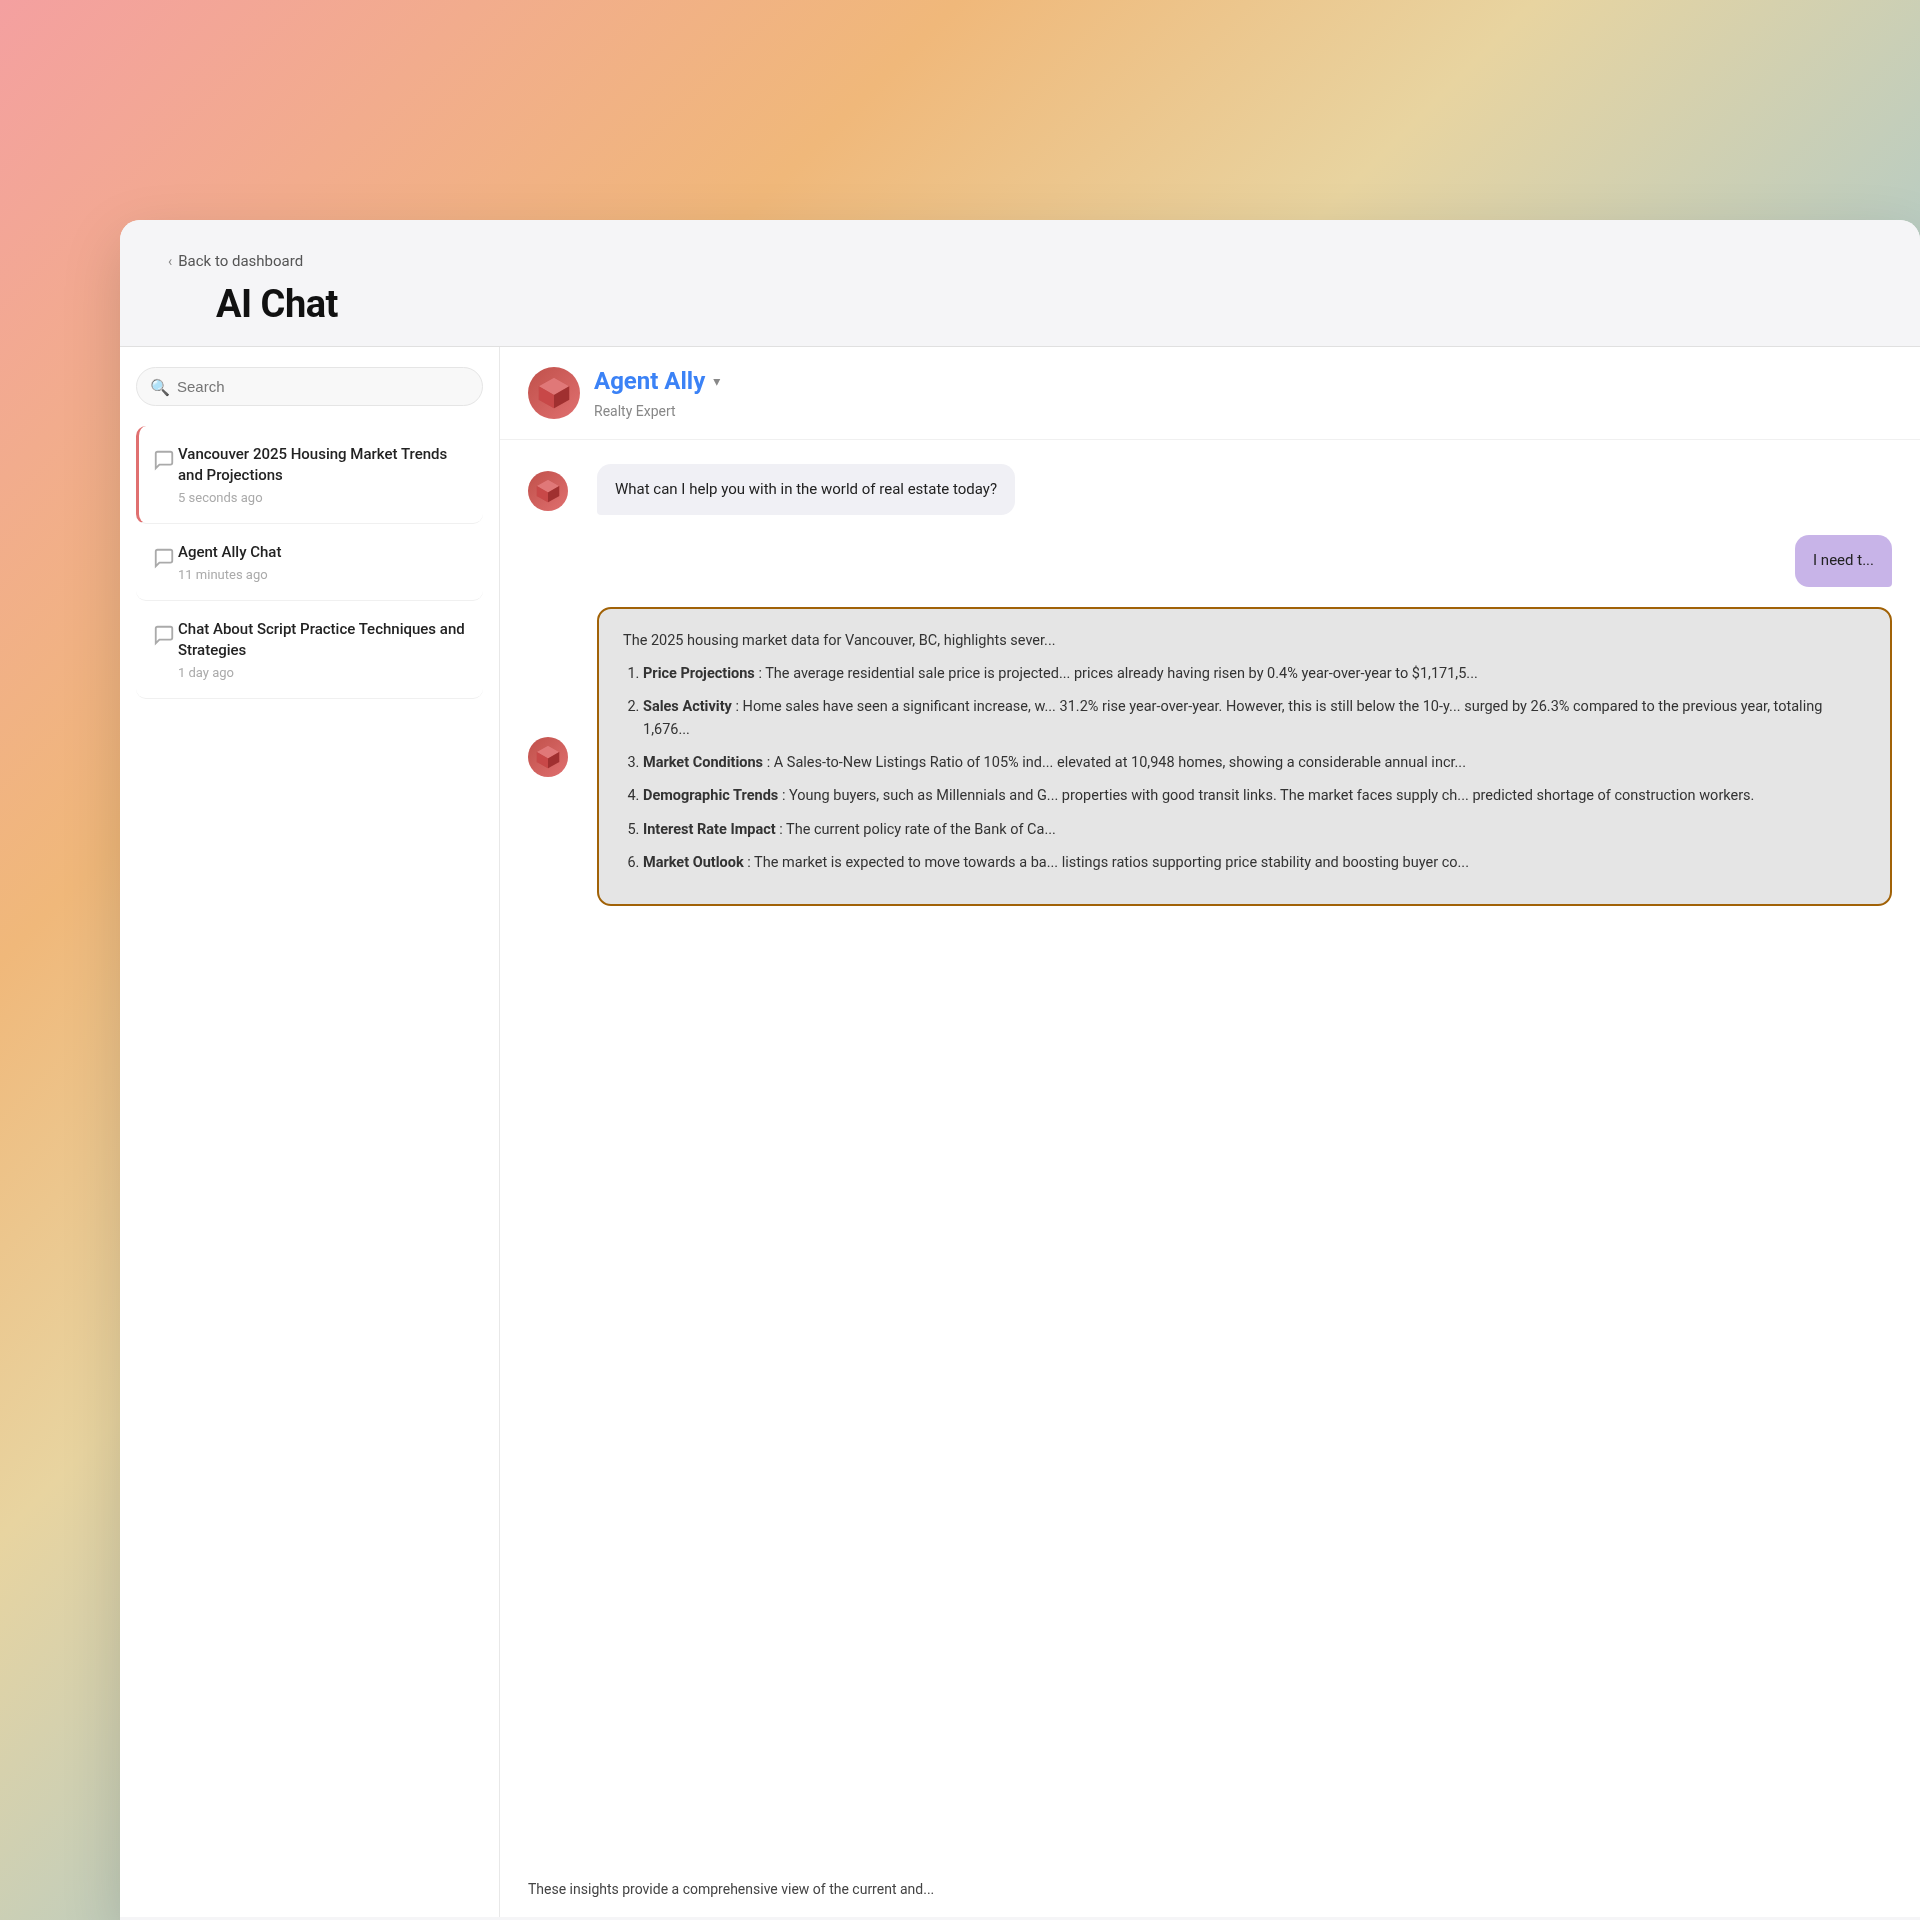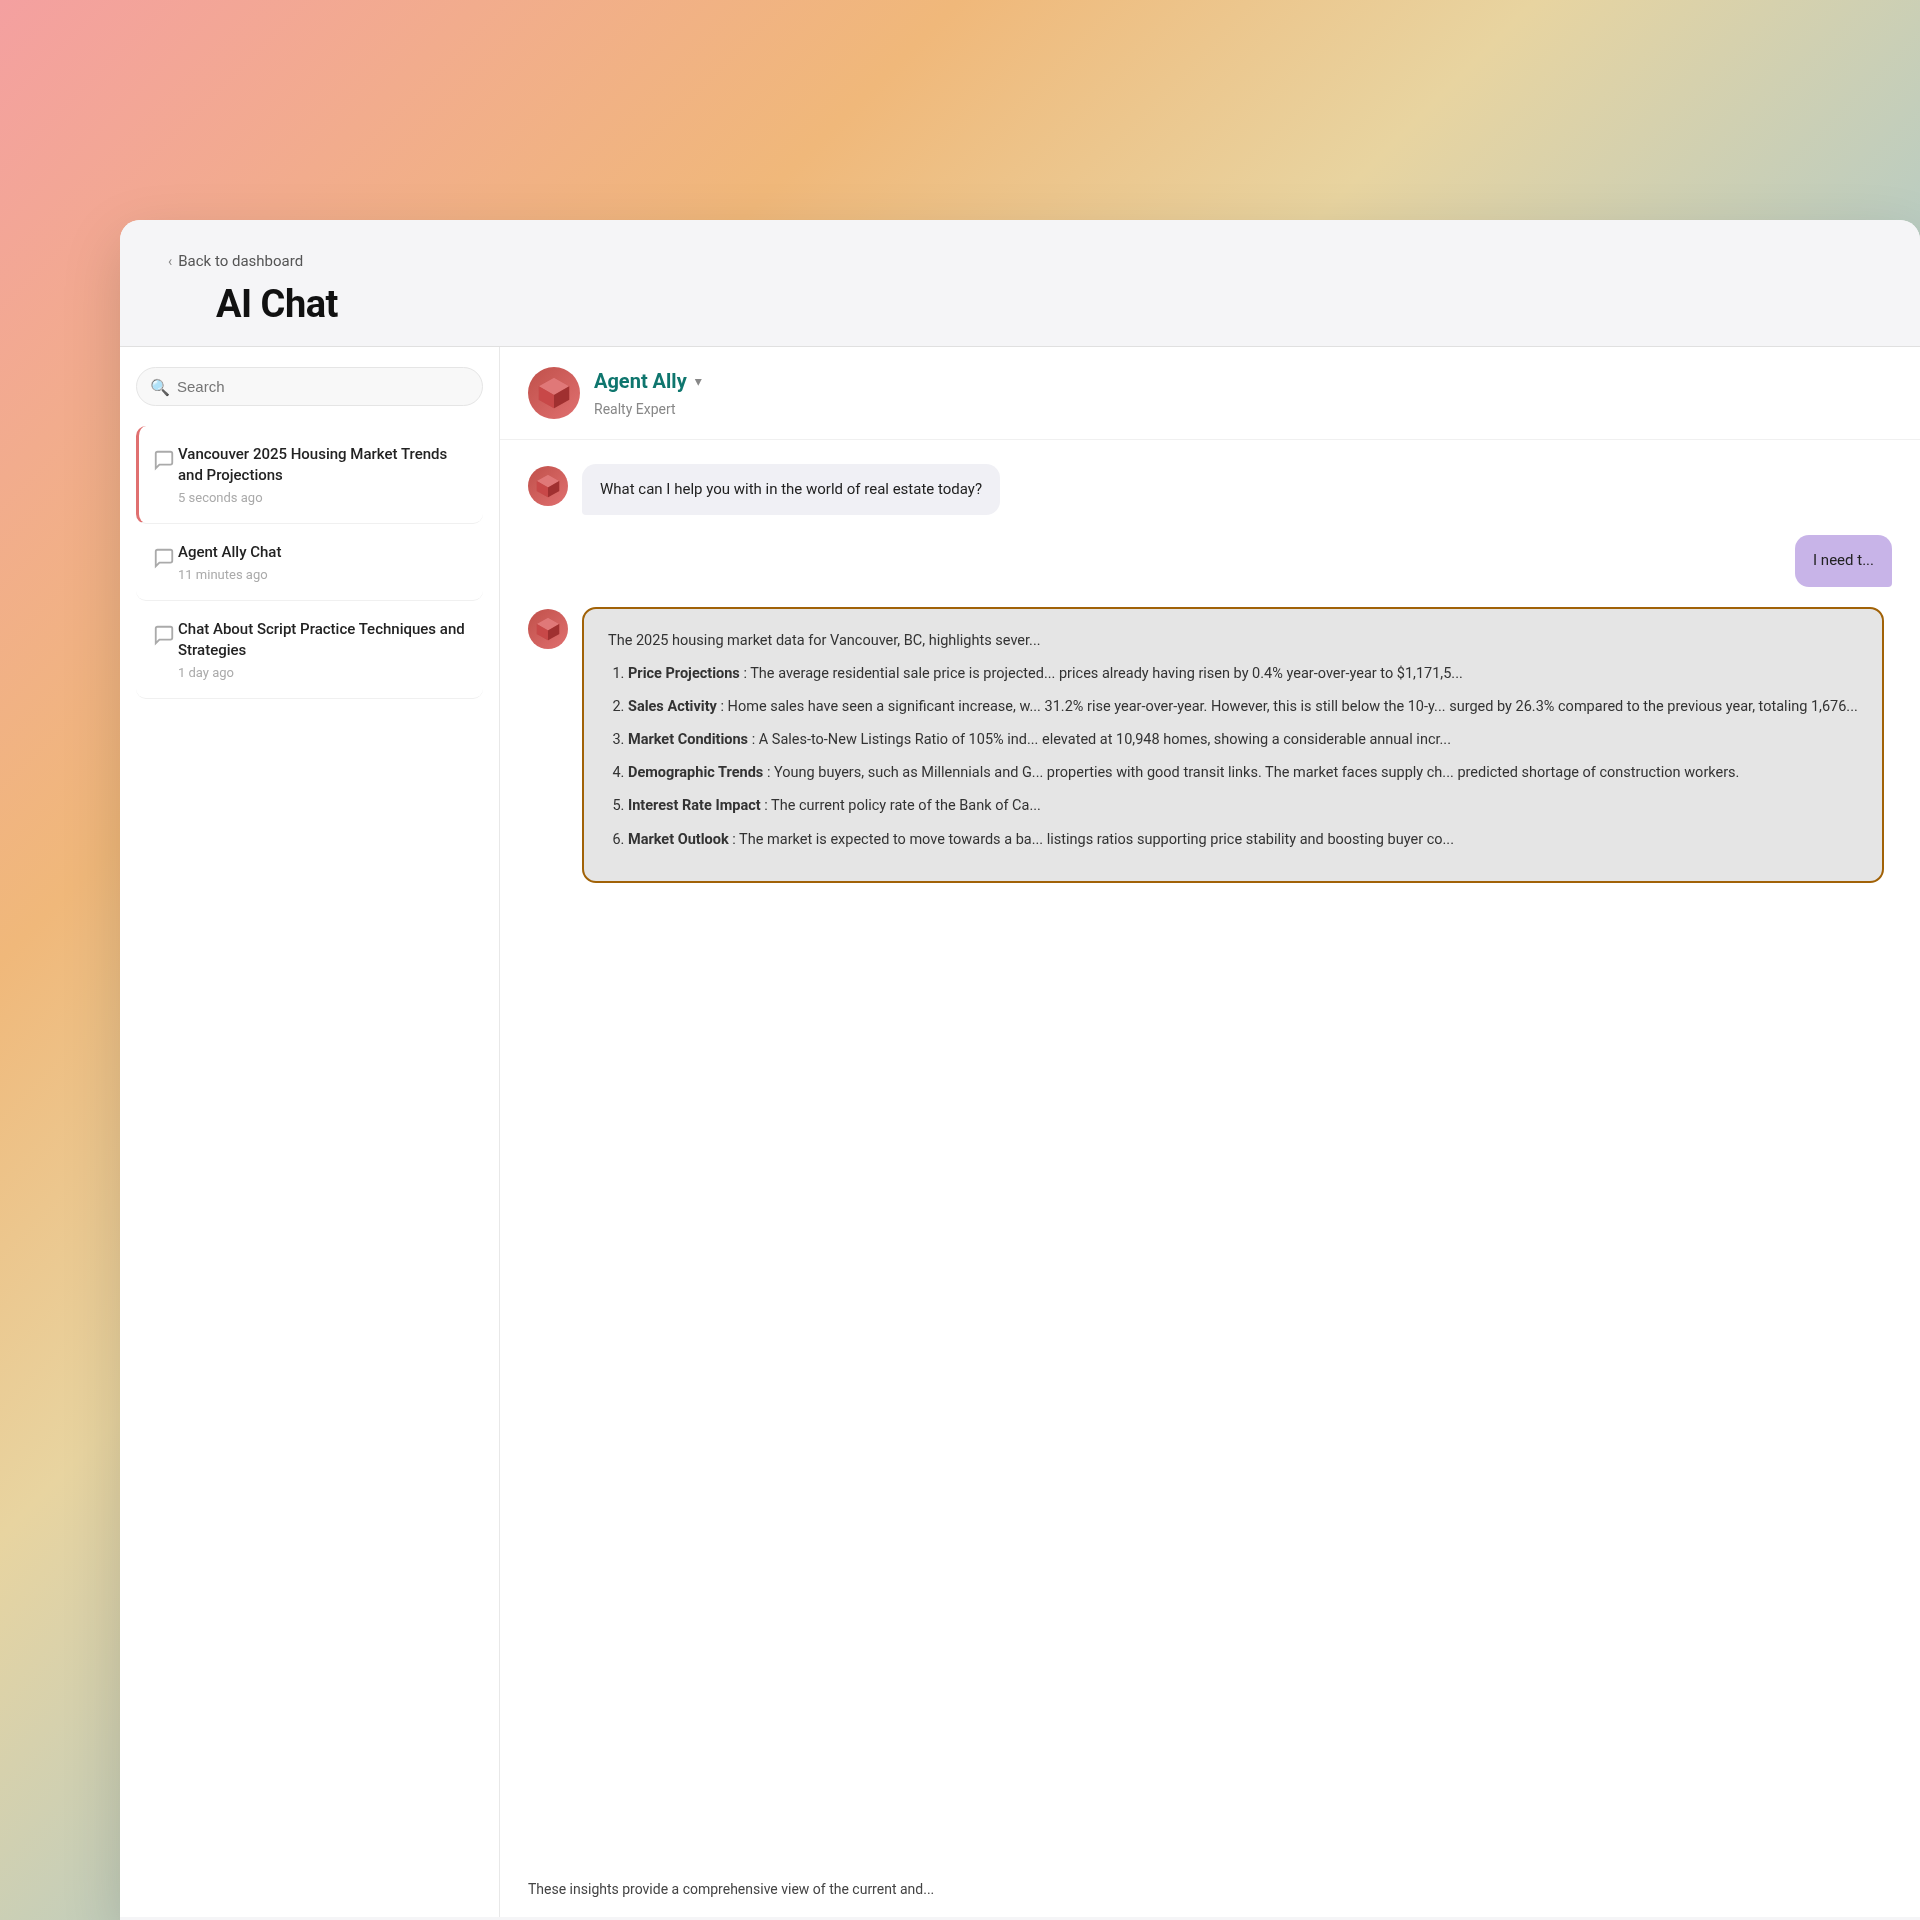--- a/index.html
+++ b/index.html
@@ -191,23 +191,23 @@
       flex: 1;
     }
 
     .agent-name-row {
       display: flex;
       align-items: center;
       gap: 8px;
     }
 
     .agent-name {
-      font-size: 20px;
+      font-size: 24px;
       font-weight: 700;
-      color: #0f766e;
+      color: #3b82f6;
     }
 
     .dropdown-arrow {
       color: #888;
       font-size: 14px;
     }
 
     .agent-subtitle {
       font-size: 14px;
       color: #888;
@@ -219,22 +219,22 @@
       flex: 1;
       overflow-y: auto;
       padding: 24px 28px;
       display: flex;
       flex-direction: column;
       gap: 20px;
     }
 
     .message-row {
       display: flex;
-      align-items: flex-start;
-      gap: 14px;
+      align-items: center;
+      gap: 29px;
     }
 
     .message-row.user {
       justify-content: flex-end;
     }
 
     .message-avatar {
       width: 40px;
       height: 40px;
       border-radius: 50%;

